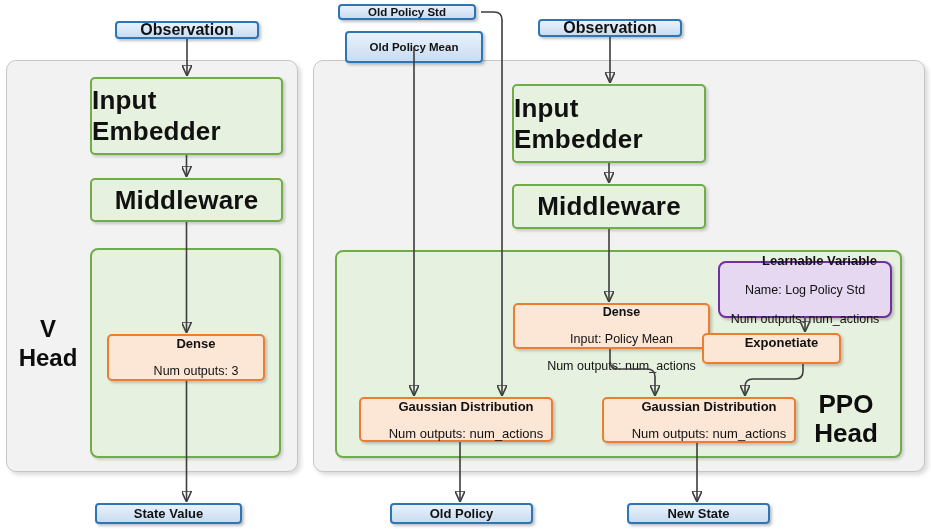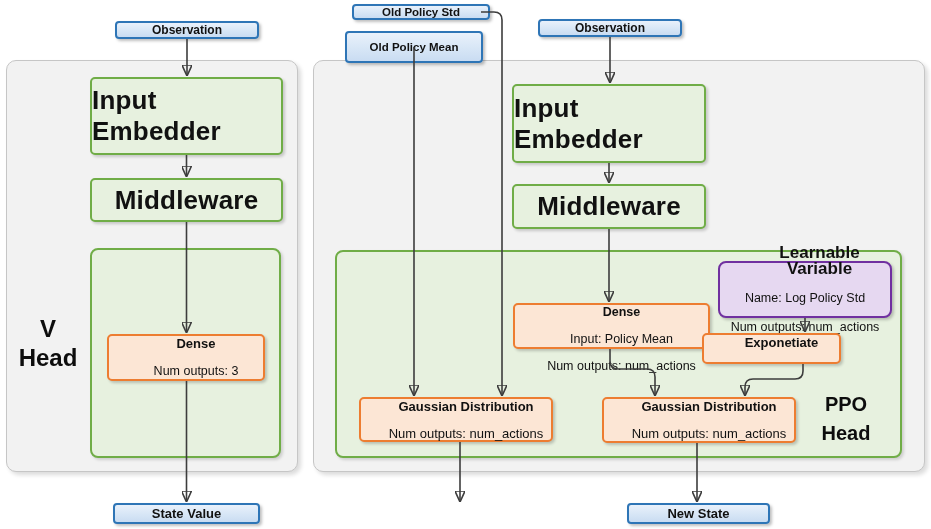--- a/index.html
+++ b/index.html
@@ -45,34 +45,34 @@
     display:flex;flex-direction:column;align-items:center;justify-content:center;
     box-shadow:2px 2px 3px rgba(0,0,0,.22);
     text-align:center;
   }
   .badge{
     position:absolute;
     background:linear-gradient(180deg,#e9f1fb 0%,#d7e6f6 55%,#c9dcf2 100%);
     border:2px solid var(--badge-border,#2e75b6);
     border-radius:4px;box-sizing:border-box;
     display:flex;align-items:center;justify-content:center;
-    font-weight:bold;font-size:12px;color:#111;
+    font-weight:bold;font-size:16px;color:#111;
     box-shadow:2px 2px 3px rgba(0,0,0,.25);
     white-space:nowrap;
   }
   .badge.small{font-size:11.5px;}
   .box-title-lg{font-weight:bold;font-size:26px;letter-spacing:.2px;}
   .t-bold-sm{font-weight:bold;font-size:13px;line-height:15px;}
   .t-sm{font-size:12.5px;line-height:14.5px;margin-top:13px;}
   .head-label{
     position:absolute;text-align:center;font-weight:bold;color:#0d0d0d;
     line-height:29px;
   }
   .head-label.v{font-size:24px;}
-  .head-label.ppo{font-size:20px;}
+  .head-label.ppo{font-size:26px;}
   #wires{position:absolute;left:0;top:0;width:931px;height:529px;pointer-events:none;}
   #wires path{fill:none;stroke:#3d3d3d;stroke-width:1.6px;}
 </style>
 </head>
 <body>
 
 <div id="stage">
 
   <div class="panel" style="left:6px;top:60px;width:292px;height:412px;"></div>
   <div class="panel" style="left:313px;top:60px;width:612px;height:412px;"></div>
@@ -107,21 +107,21 @@
 
   <div class="gcontainer" style="left:335px;top:250px;width:567px;height:208px;"></div>
 
   <div class="obox" style="left:513px;top:303px;width:197px;height:46px;">
     <span class="t-bold-sm" style="font-size:12.5px;line-height:14px;">Dense</span>
     <span class="t-sm" style="line-height:14px;">Input: Policy Mean</span>
     <span class="t-sm" style="line-height:14px;">Num outputs: num_actions</span>
   </div>
 
   <div class="pbox" style="left:718px;top:261px;width:174px;height:57px;">
-    <span class="t-bold-sm" style="font-size:17px;line-height:16px;padding-left:29px;">Learnable Variable</span>
+    <span class="t-bold-sm" style="font-size:13px;line-height:16px;padding-left:29px;">Learnable Variable</span>
     <span class="t-sm" style="line-height:16px;">Name: Log Policy Std</span>
     <span class="t-sm" style="line-height:16px;">Num outputs: num_actions</span>
   </div>
 
   <div class="obox" style="left:702px;top:333px;width:139px;height:31px;">
     <span class="t-bold-sm">Exponetiate</span>
   </div>
 
   <div class="obox" style="left:359px;top:397px;width:194px;height:45px;">
     <span class="t-bold-sm">Gaussian Distribution</span>
@@ -132,24 +132,25 @@
     <span class="t-bold-sm">Gaussian Distribution</span>
     <span class="t-sm" style="font-size:13px;">Num outputs: num_actions</span>
   </div>
 
   <div class="head-label ppo" style="left:798px;top:390px;width:96px;">
     <div>PPO</div>
     <div>Head</div>
   </div>
 
   <div class="badge" style="left:115px;top:21px;width:144px;height:18px;">Observation</div>
-  <div class="badge small" style="left:352px;top:4px;width:138px;height:16px;">Old Policy Std</div>
+  <div class="badge small" style="left:338px;top:4px;width:138px;height:16px;">Old Policy Std</div>
   <div class="badge small" style="left:345px;top:31px;width:138px;height:32px;">Old Policy Mean</div>
   <div class="badge" style="left:538px;top:19px;width:144px;height:18px;">Observation</div>
-  <div class="badge" style="left:113px;top:503px;width:147px;height:21px;font-size:13px;">State Value</div>
+  <div class="badge" style="left:95px;top:503px;width:147px;height:21px;font-size:13px;">State Value</div>
+  <div class="badge" style="left:390px;top:503px;width:143px;height:21px;font-size:13px;">Old Policy</div>
   <div class="badge" style="left:627px;top:503px;width:143px;height:21px;font-size:13px;">New State</div>
 
   <svg id="wires" viewBox="0 0 931 529" xmlns="http://www.w3.org/2000/svg">
     <defs>
       <marker id="arw" markerUnits="userSpaceOnUse" markerWidth="11" markerHeight="10" refX="10" refY="5" orient="auto">
         <path d="M0,0 L11,5 L0,10 Z" fill="#151515" stroke="none"></path>
       </marker>
     </defs>
     <path d="M187 39 L187 75" marker-end="url(#arw)"></path>
     <path d="M186.5 155 L186.5 176" marker-end="url(#arw)"></path>

